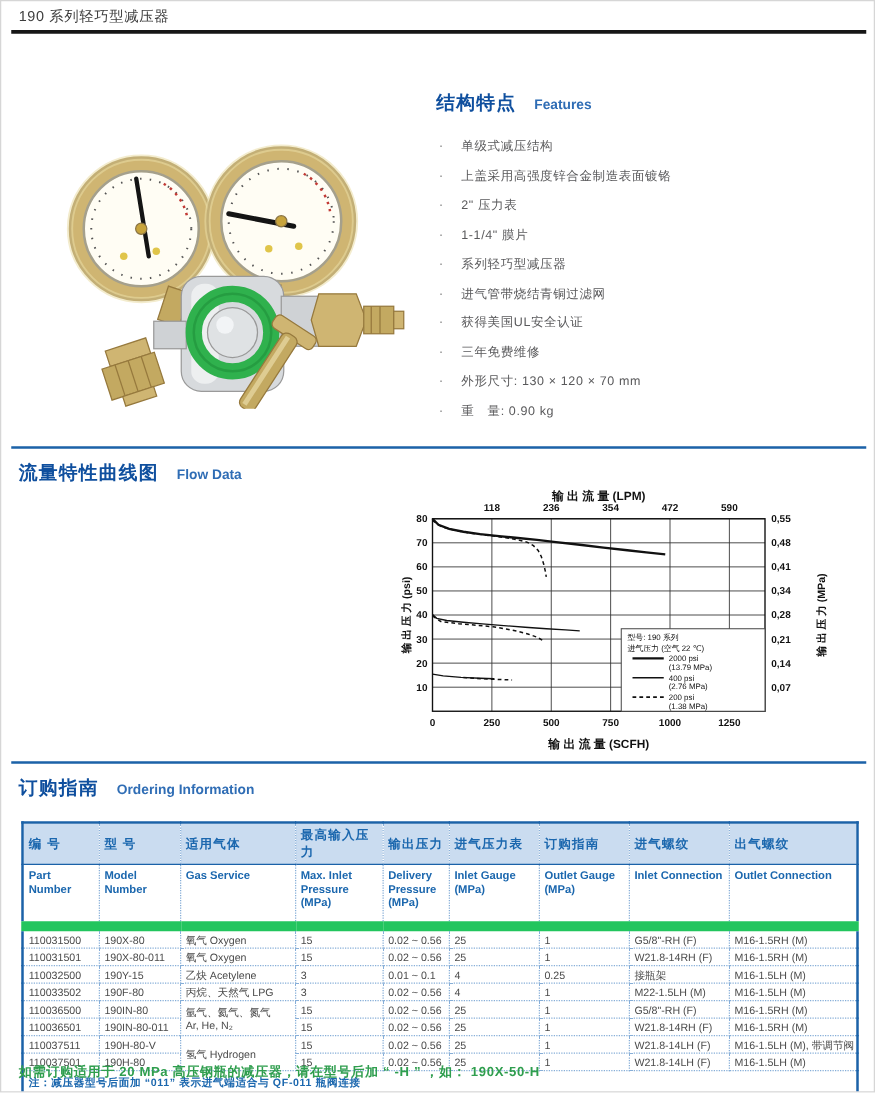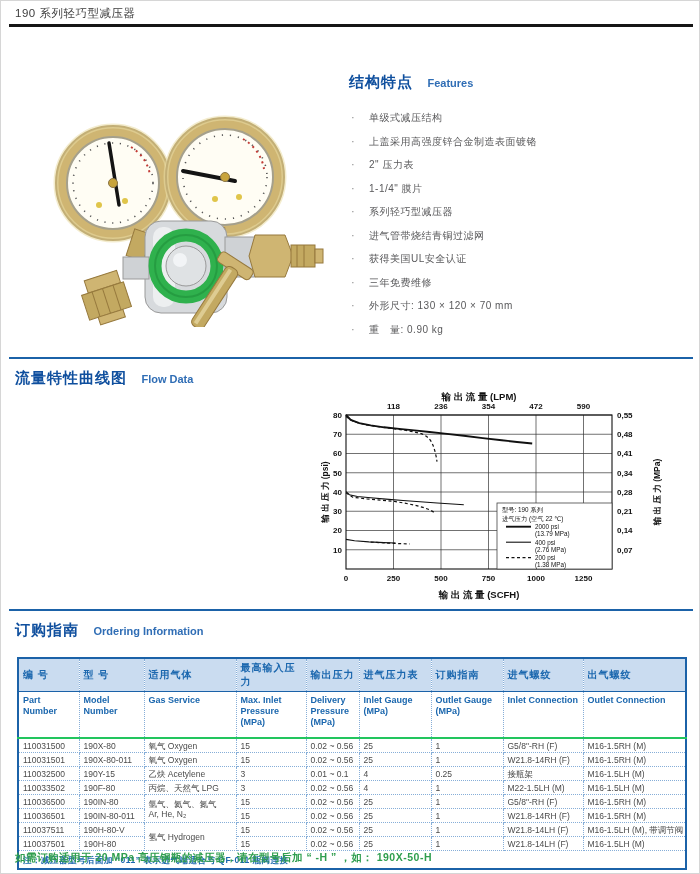--- a/index.html
+++ b/index.html
@@ -20,21 +20,21 @@
   .feat .dot{width:18px;color:#8a8a8a;font-size:11px;line-height:11px;text-align:left;padding-left:2px;}
   .feat .ftext{font-size:10px;color:#59595b;line-height:11px;letter-spacing:.5px;}
   .chart-wrap{position:absolute;left:318px;top:390px;width:350px;height:212px;}
   
   .tbl-wrap{position:absolute;left:16px;top:656px;width:656px;}
   table.ord{border-collapse:collapse;table-layout:fixed;width:668px;border:2px solid #1b62a8;}
   table.ord th,table.ord td{border:1px dotted #86aed8;text-align:left;overflow:hidden;}
   table.ord tr.hzh th{background:#cadcf0;color:#1b67ae;font-size:10px;font-weight:bold;
         height:18px;padding:2px 4px;border-bottom:1px solid #1b62a8;letter-spacing:1px;}
   table.ord tr.hen th{background:#ffffff;color:#1b67ae;font-size:9px;font-weight:bold;
-        padding:3px 4px 4px;vertical-align:top;border-bottom:2px solid #22c55e;height:38px;line-height:11px;}
+        padding:3px 4px 4px;vertical-align:top;border-bottom:8px solid #22c55e;height:38px;line-height:11px;}
   table.ord td{font-size:8.5px;color:#4a4a4a;padding:1px 4px;height:11px;white-space:nowrap;line-height:10px;}
   table.ord td.gas{white-space:normal;vertical-align:middle;}
   table.ord td.note{color:#1b67ae;font-weight:bold;padding:3px 4px;font-size:8.5px;letter-spacing:.5px;}
   .footer-note{position:absolute;left:14px;top:850px;font-size:10.5px;color:#2f9e4e;font-weight:bold;letter-spacing:.5px;}
 </style>
 </head>
 <body>
 
 <div class="page">
 

